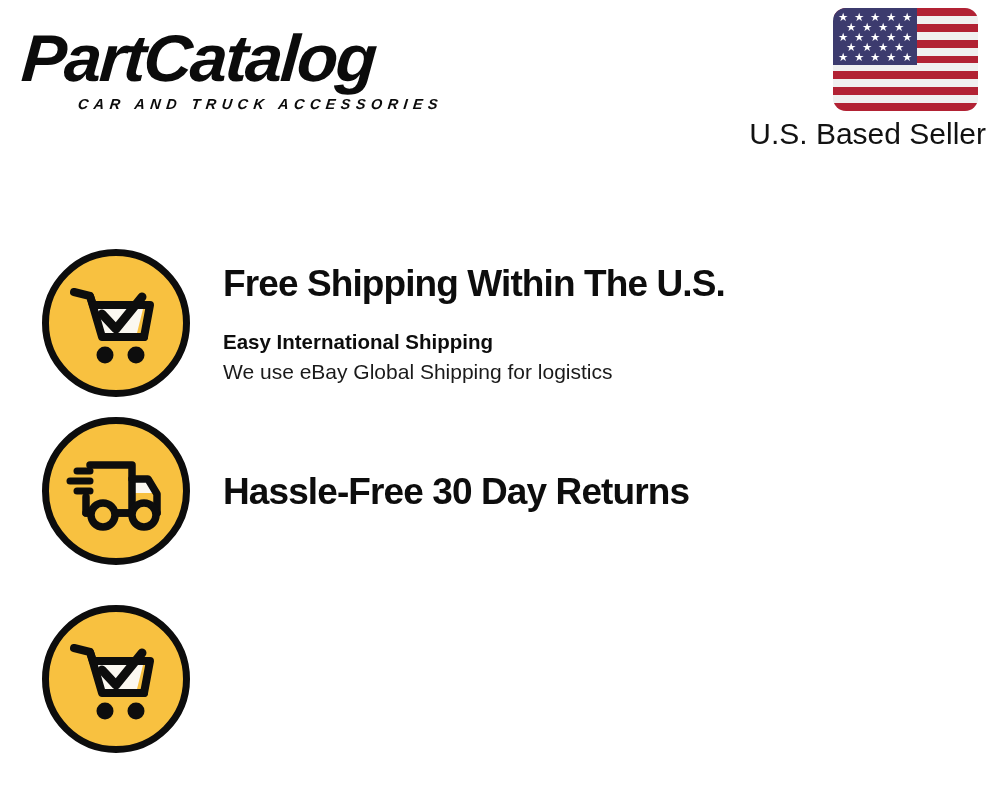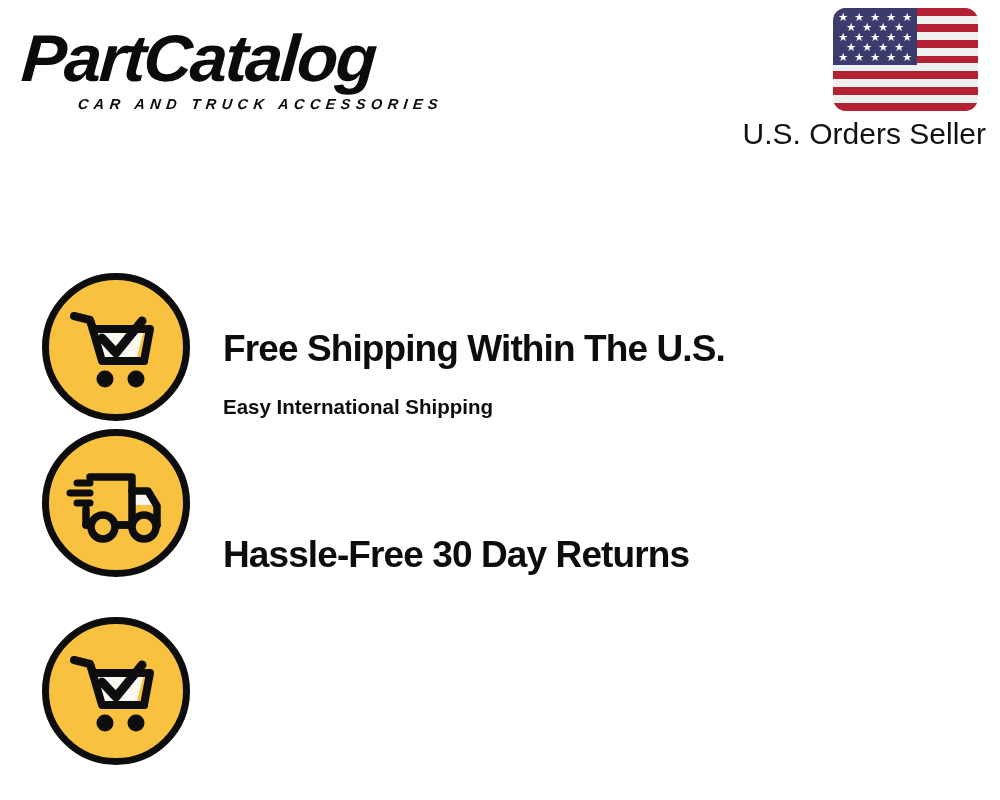--- a/index.html
+++ b/index.html
@@ -130,21 +130,21 @@
     position: absolute;
     left: 0;
     top: 225px;
     width: 1000px;
   }
   .feature-row {
     position: absolute;
     left: 0;
     width: 1000px;
     display: flex;
-    align-items: flex-end;
+    align-items: center;
   }
   .feature-row.row-1 { top: 0px;   height: 196px; }
   .feature-row.row-2 { top: 180px; height: 172px; }
   .feature-row.row-3 { top: 368px; height: 172px; }
 
   .feature-icon {
     position: relative;
     flex: 0 0 auto;
     width: 148px;
     height: 148px;
@@ -264,21 +264,21 @@
           <span class="flag-star" style="left:29px;top:34px">★</span>
           <span class="flag-star" style="left:45px;top:34px">★</span>
           <span class="flag-star" style="left:61px;top:34px">★</span>
           <span class="flag-star" style="left:5px;top:44px">★</span>
           <span class="flag-star" style="left:21px;top:44px">★</span>
           <span class="flag-star" style="left:37px;top:44px">★</span>
           <span class="flag-star" style="left:53px;top:44px">★</span>
           <span class="flag-star" style="left:69px;top:44px">★</span>
         </div>
       </div>
-      <span class="seller-label">U.S. Orders Seller</span>
+      <span class="seller-label">U.S. Based Seller</span>
     </div>
 
   </div>
 
   <div class="features">
 
     <div class="feature-row row-1">
       <div class="feature-icon">
         <div class="icon-circle"></div>
         <svg class="icon-glyph" viewBox="0 0 112 112">
@@ -287,20 +287,21 @@
           <path d="M30 29 L33 38" fill="none" stroke="#0d0d0d" stroke-width="8" stroke-linecap="round" stroke-linejoin="round"></path>
           <path d="M33 38 L90 38 L84 70" fill="none" stroke="#0d0d0d" stroke-width="8" stroke-linecap="round" stroke-linejoin="round"></path>
           <path d="M42 47 L56 62 L82 30" fill="none" stroke="#0d0d0d" stroke-width="9" stroke-linecap="round" stroke-linejoin="round"></path>
           <circle cx="45" cy="88" r="8.5" fill="#0d0d0d"></circle>
           <circle cx="76" cy="88" r="8.5" fill="#0d0d0d"></circle>
         </svg>
       </div>
       <div class="feature-text">
         <span class="feature-title">Free Shipping Within The U.S.</span>
         <span class="feature-strong">Easy International Shipping</span>
+        <span class="feature-note">We use eBay Global Shipping for logistics</span>
       </div>
     </div>
 
     <div class="feature-row row-2">
       <div class="feature-icon">
         <div class="icon-circle"></div>
         <svg class="icon-glyph" viewBox="0 0 112 112">
           <path d="M72 44 L88 44 L96 58 L96 78 L72 78 Z" fill="#fbf8f1"></path>
           <rect x="72" y="58" width="26" height="22" fill="#f8c140"></rect>
           <path d="M30 30 L72 30 L72 78 L26 78 L26 62" fill="none" stroke="#0d0d0d" stroke-width="7.5" stroke-linecap="round" stroke-linejoin="round"></path>

